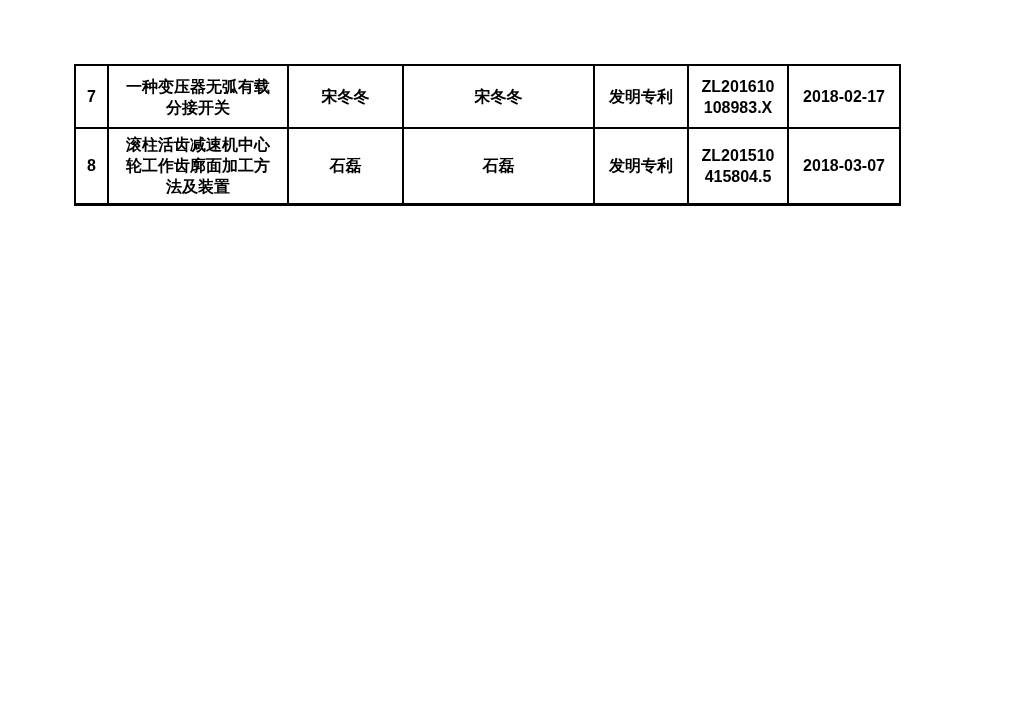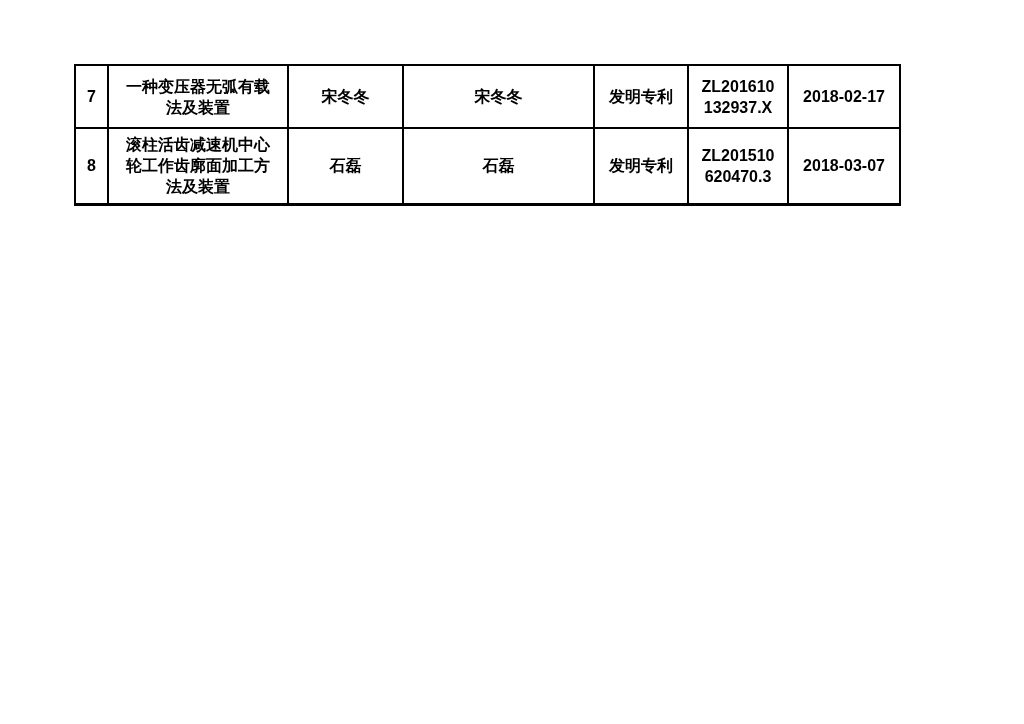--- a/index.html
+++ b/index.html
@@ -54,35 +54,35 @@
       <col style="width:115px">
       <col style="width:191px">
       <col style="width:94px">
       <col style="width:100px">
       <col style="width:112px">
     </colgroup>
     <tbody>
       <tr class="row-7">
         <td>7</td>
         <td>一种变压器无弧有载
-法及装置</td>
+分接开关</td>
         <td>宋冬冬</td>
         <td>宋冬冬</td>
         <td>发明专利</td>
         <td>ZL201610
-132937.X</td>
+108983.X</td>
         <td>2018-02-17</td>
       </tr>
       <tr class="row-8">
         <td>8</td>
         <td>滚柱活齿减速机中心
 轮工作齿廓面加工方
 法及装置</td>
         <td>石磊</td>
         <td>石磊</td>
         <td>发明专利</td>
         <td>ZL201510
-620470.3</td>
+415804.5</td>
         <td>2018-03-07</td>
       </tr>
     </tbody>
   </table>
 </div>
 
 </body></html>

